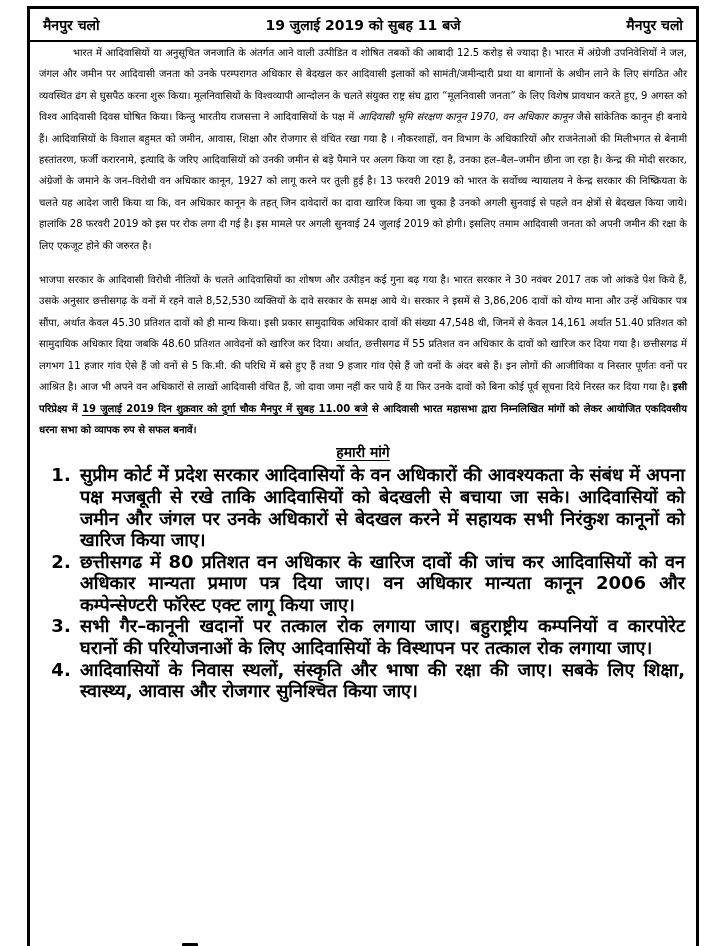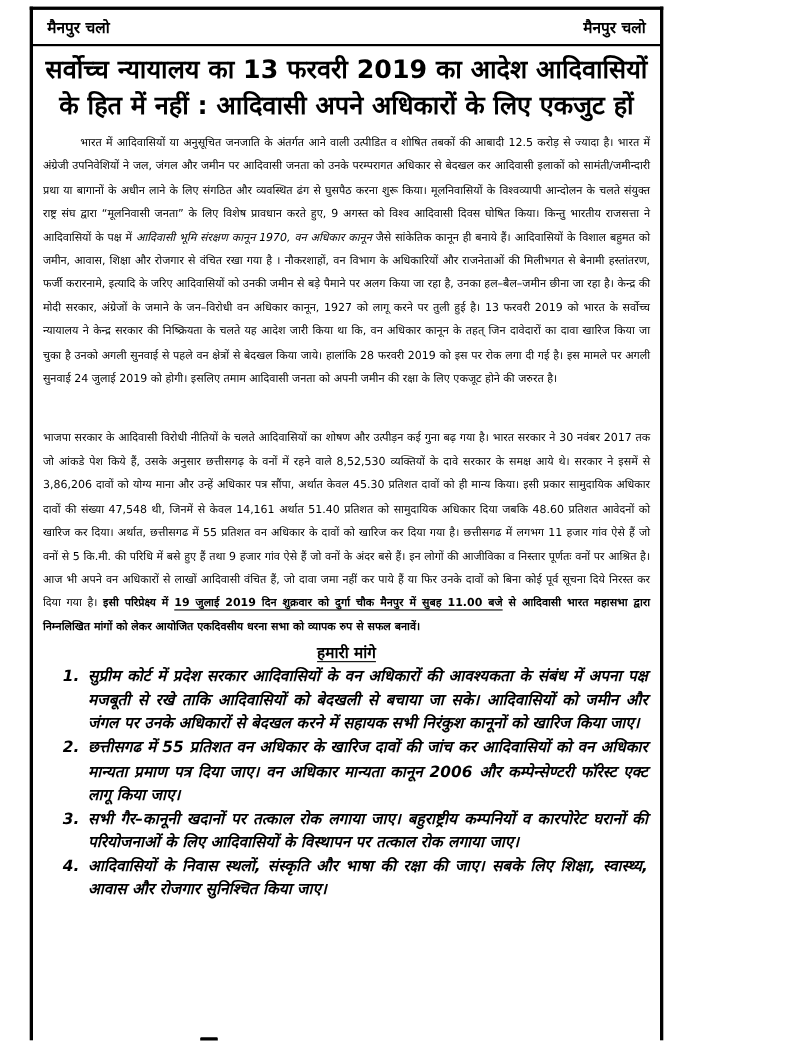--- a/index.html
+++ b/index.html
@@ -1,20 +1,20 @@
 <!DOCTYPE html>
 <html lang="hi"><head>
 <meta charset="utf-8">
 <style>
   * { margin:0; padding:0; box-sizing:border-box; }
   html,body { width:720px; height:946px; overflow:hidden; background:#ffffff; }
   body { font-family:"DejaVu Sans", sans-serif; color:#000; position:relative; }
 
   .frame {
-    position:absolute; left:27px; top:6px; width:576px; height:940px;
+    position:absolute; left:27px; top:6px; width:672px; height:940px;
     border:3px solid #000; border-bottom:none; background:#fff;
   }
 
   .content { height:872px; overflow:hidden; padding:3px 9px 0 9px; }
 
   .header-row {
     display:flex; justify-content:space-between; align-items:baseline;
     font-size:14px; font-weight:bold; padding:3px 4px 4px 4px;
   }
   .header-center { text-align:center; flex:1; }
@@ -25,34 +25,34 @@
   .page-title {
     font-size:23px; font-weight:bold; text-align:center;
     line-height:33px; margin:6px 2px 6px 2px; letter-spacing:0px;
   }
 
   .body-text { font-size:10px; line-height:21.4px; text-align:justify; }
 
   .salutation { font-weight:bold; font-size:15px; line-height:22px; margin-top:2px; }
 
   .para1 { text-indent:34px; }
-  .para2 { margin-top:33px; }
+  .para2 { margin-top:13px; }
 
   .seg-italic { font-style:italic; }
   .seg-bold { font-weight:bold; font-style:normal; }
   .seg-bold-underline { font-weight:bold; text-decoration:underline; text-underline-offset:3px; }
 
   .demands-heading {
     text-align:center; font-size:14px; font-weight:bold;
     text-decoration:underline; text-underline-offset:3px; margin:2px 0 3px 0;
   }
 
   .demands-list {
-    font-weight:bold; font-size:14px; line-height:21.6px;
-    text-align:justify; padding-left:38px; margin-right:2px;font-style:italic;
+    font-weight:bold; font-size:18px; line-height:21.6px;
+    text-align:justify; padding-left:38px; margin-right:2px;
   }
   .demands-list li { padding-left:3px; }
 
   .footer-block { position:absolute; top:878px; left:0; right:0; background:#fff; }
   .footer-rule { border-top:3px solid #000; margin:0 4px 0 26px; }
   .footer-text {
     text-align:center; font-family:"Liberation Serif", "DejaVu Serif", serif;
     font-weight:bold; font-size:27px; line-height:36px; padding-top:6px;
     letter-spacing:0.5px;
   }
@@ -64,37 +64,37 @@
 </style>
 </head>
 <body>
 
 <div class="frame">
 
   <div class="content">
 
     <div class="header-row">
       <span class="header-side">मैनपुर चलो</span>
+      <span class="header-center">19 जुलाई 2019 को सुबह 11 बजे</span>
       <span class="header-side">मैनपुर चलो</span>
     </div>
 
     <div class="header-divider"></div>
 
-    <h1 class="page-title">सर्वोच्च न्यायालय का 13 फरवरी 2019 का आदेश आदिवासियों के हित में नहीं : आदिवासी अपने अधिकारों के लिए एकजुट हों</h1>
 
 
     <p class="body-text para1"><span>भारत में आदिवासियों या अनुसूचित जनजाति के अंतर्गत आने वाली उत्पीडित व शोषित तबकों की आबादी 12.5 करोड़ से ज्यादा है। भारत में अंग्रेजी उपनिवेशियों ने जल, जंगल और जमीन पर आदिवासी जनता को उनके परम्परागत अधिकार से बेदखल कर आदिवासी इलाकों को सामंती/जमीन्दारी प्रथा या बागानों के अधीन लाने के लिए संगठित और व्यवस्थित ढंग से घुसपैठ करना शुरू किया। मूलनिवासियों के विश्वव्यापी आन्दोलन के चलते संयुक्त राष्ट्र संघ द्वारा “मूलनिवासी जनता” के लिए विशेष प्रावधान करते हुए, 9 अगस्त को विश्व आदिवासी दिवस घोषित किया। किन्तु भारतीय राजसत्ता ने आदिवासियों के पक्ष में </span><span class="seg-italic">आदिवासी भूमि संरक्षण कानून 1970, वन अधिकार कानून</span><span> जैसे सांकेतिक कानून ही बनाये हैं। आदिवासियों के विशाल बहुमत को जमीन, आवास, शिक्षा और रोजगार से वंचित रखा गया है । नौकरशाहों, वन विभाग के अधिकारियों और राजनेताओं की मिलीभगत से बेनामी हस्तांतरण, फर्जी करारनामे, इत्यादि के जरिए आदिवासियों को उनकी जमीन से बड़े पैमाने पर अलग किया जा रहा है, उनका हल–बैल–जमीन छीना जा रहा है। केन्द्र की मोदी सरकार, अंग्रेजों के जमाने के जन–विरोधी वन अधिकार कानून, 1927 को लागू करने पर तुली हुई है। 13 फरवरी 2019 को भारत के सर्वोच्च न्यायालय ने केन्द्र सरकार की निष्क्रियता के चलते यह आदेश जारी किया था कि, वन अधिकार कानून के तहत् जिन दावेदारों का दावा खारिज किया जा चुका है उनको अगली सुनवाई से पहले वन क्षेत्रों से बेदखल किया जाये। हालांकि 28 फरवरी 2019 को इस पर रोक लगा दी गई है। इस मामले पर अगली सुनवाई 24 जुलाई 2019 को होगी। इसलिए तमाम आदिवासी जनता को अपनी जमीन की रक्षा के लिए एकजूट होने की जरुरत है।</span></p>
 
     <p class="body-text para2"><span>भाजपा सरकार के आदिवासी विरोधी नीतियों के चलते आदिवासियों का शोषण और उत्पीड़न कई गुना बढ़ गया है। भारत सरकार ने 30 नवंबर 2017 तक जो आंकडे पेश किये हैं, उसके अनुसार छत्तीसगढ़ के वनों में रहने वाले 8,52,530 व्यक्तियों के दावे सरकार के समक्ष आये थे। सरकार ने इसमें से 3,86,206 दावों को योग्य माना और उन्हें अधिकार पत्र सौंपा, अर्थात केवल 45.30 प्रतिशत दावों को ही मान्य किया। इसी प्रकार सामुदायिक अधिकार दावों की संख्या 47,548 थी, जिनमें से केवल 14,161 अर्थात 51.40 प्रतिशत को सामुदायिक अधिकार दिया जबकि 48.60 प्रतिशत आवेदनों को खारिज कर दिया। अर्थात, छत्तीसगढ में 55 प्रतिशत वन अधिकार के दावों को खारिज कर दिया गया है। छत्तीसगढ में लगभग 11 हजार गांव ऐसे हैं जो वनों से 5 कि.मी. की परिधि में बसे हुए हैं तथा 9 हजार गांव ऐसे हैं जो वनों के अंदर बसे हैं। इन लोगों की आजीविका व निस्तार पूर्णतः वनों पर आश्रित है। आज भी अपने वन अधिकारों से लाखों आदिवासी वंचित हैं, जो दावा जमा नहीं कर पाये हैं या फिर उनके दावों को बिना कोई पूर्व सूचना दिये निरस्त कर दिया गया है। </span><span class="seg-bold">इसी परिप्रेक्ष्य में </span><span class="seg-bold-underline">19 जुलाई 2019 दिन शुक्रवार को दुर्गा चौक मैनपुर में सुबह 11.00 बजे</span><span class="seg-bold"> से आदिवासी भारत महासभा द्वारा निम्नलिखित मांगों को लेकर आयोजित एकदिवसीय धरना सभा को व्यापक रुप से सफल बनावें।</span></p>
 
     <h2 class="demands-heading">हमारी मांगे</h2>
 
     <ol class="demands-list">
       <li>सुप्रीम कोर्ट में प्रदेश सरकार आदिवासियों के वन अधिकारों की आवश्यकता के संबंध में अपना पक्ष मजबूती से रखे ताकि आदिवासियों को बेदखली से बचाया जा सके। आदिवासियों को जमीन और जंगल पर उनके अधिकारों से बेदखल करने में सहायक सभी निरंकुश कानूनों को खारिज किया जाए।</li>
-      <li>छत्तीसगढ में 55 प्रतिशत वन अधिकार के खारिज दावों की जांच कर आदिवासियों को वन अधिकार मान्यता प्रमाण पत्र दिया जाए। वन अधिकार मान्यता कानून 2006 और कम्पेन्सेण्टरी फॉरेस्ट एक्ट लागू किया जाए।</li>
+      <li>छत्तीसगढ में 80 प्रतिशत वन अधिकार के खारिज दावों की जांच कर आदिवासियों को वन अधिकार मान्यता प्रमाण पत्र दिया जाए। वन अधिकार मान्यता कानून 2006 और कम्पेन्सेण्टरी फॉरेस्ट एक्ट लागू किया जाए।</li>
       <li>सभी गैर–कानूनी खदानों पर तत्काल रोक लगाया जाए। बहुराष्ट्रीय कम्पनियों व कारपोरेट घरानों की परियोजनाओं के लिए आदिवासियों के विस्थापन पर तत्काल रोक लगाया जाए।</li>
       <li>आदिवासियों के निवास स्थलों, संस्कृति और भाषा की रक्षा की जाए। सबके लिए शिक्षा, स्वास्थ्य, आवास और रोजगार सुनिश्चित किया जाए।</li>
 
     </ol>
 
   </div>
 
 
   <div class="cutoff-fragment"></div>
 

